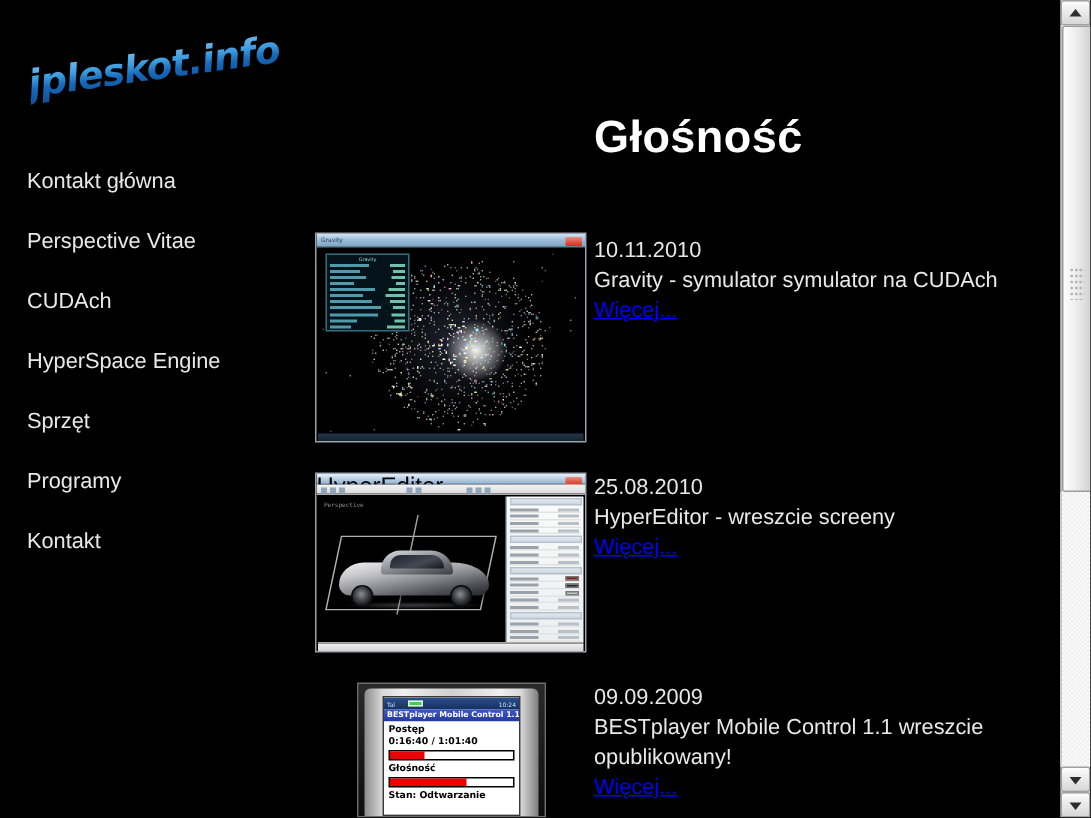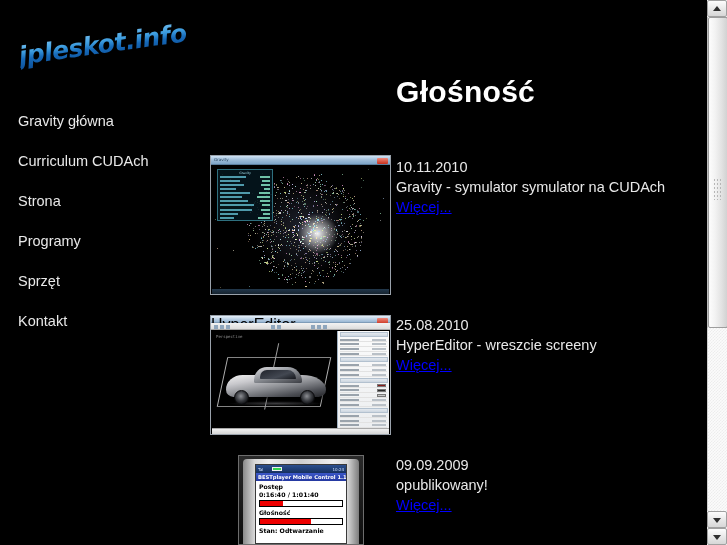--- a/index.html
+++ b/index.html
@@ -364,25 +364,26 @@
 </head>
 <body>
 
 <div id="page">
 
   <div id="logo">
     <div id="logo-text">jpleskot.info</div>
   </div>
 
   <nav id="nav">
-    <a class="nav-item" href="#">Gravity główna</a>
-    <a class="nav-item" href="#">Curriculum CUDAch</a>
-    <a class="nav-item" href="#">Strona</a>
+    <a class="nav-item" href="#">Kontakt główna</a>
+    <a class="nav-item" href="#">Perspective Vitae</a>
+    <a class="nav-item" href="#">CUDAch</a>
+    <a class="nav-item" href="#">HyperSpace Engine</a>
+    <a class="nav-item" href="#">Sprzęt</a>
     <a class="nav-item" href="#">Programy</a>
-    <a class="nav-item" href="#">Sprzęt</a>
     <a class="nav-item" href="#">Kontakt</a>
   </nav>
 
   <h1 id="page-title">Głośność</h1>
 
   <div id="news">
 
     <div class="news-item">
       <div class="thumb" id="thumb1">
         <div class="win-titlebar">
@@ -1535,20 +1536,21 @@
               <div class="ph-bar">
                   <i id="bar-volume" style="width: 62%;"></i>
                 </div>
               <div class="ph-label">Stan: Odtwarzanie</div>
             </div>
           </div>
         </div>
       </div>
       <div class="news-text" style="left:396px; top:455px;">
         <span class="news-date">09.09.2009</span>
+        <span class="news-headline">BESTplayer Mobile Control 1.1 wreszcie</span>
         <span class="news-headline">opublikowany!</span>
         <a class="news-more" href="#">Więcej...</a>
       </div>
     </div>
 
   </div>
 
   <div id="scrollbar">
     <div class="sb-btn" style="top:0">
       <span class="sb-arrow up"></span>

